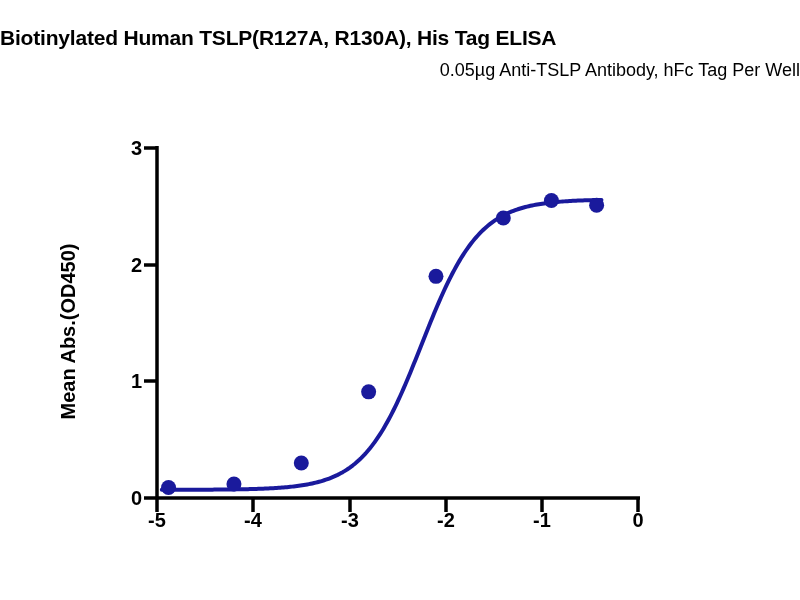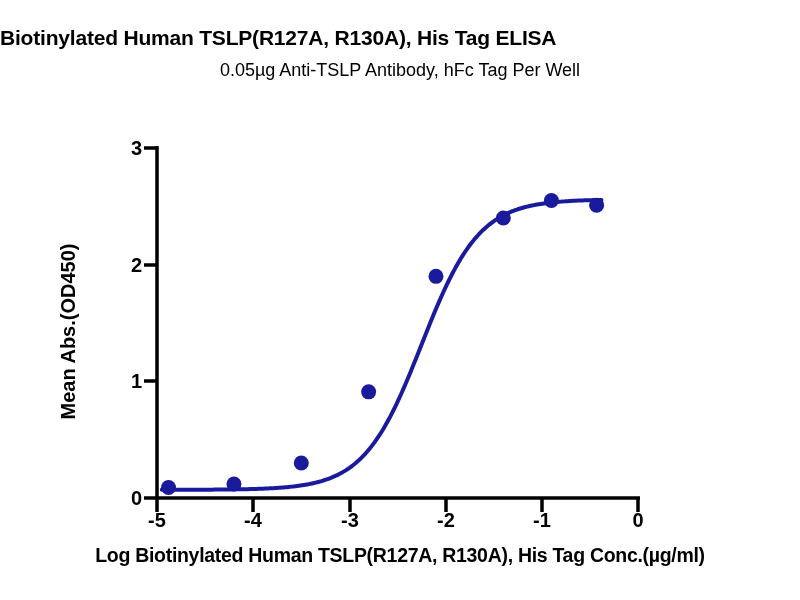--- a/index.html
+++ b/index.html
@@ -30,21 +30,21 @@
     font-size: 21px;
     font-weight: bold;
     letter-spacing: -0.2px;
     white-space: nowrap;
   }
   .subtitle {
     position: absolute;
     left: 0;
     top: 60px;
     width: 800px;
-    text-align: center;
+    text-align: right;
     font-size: 18px;
     font-weight: normal;
     white-space: nowrap;
   }
   .ylabel {
     position: absolute;
     left: -62px;
     top: 320px;
     width: 260px;
     text-align: center;
@@ -92,21 +92,20 @@
 </style>
 </head>
 <body>
 
 <div id="figure">
 
   <div class="title">Biotinylated Human TSLP(R127A, R130A), His Tag ELISA</div>
   <div class="subtitle">0.05µg Anti-TSLP Antibody, hFc Tag Per Well</div>
 
   <div class="ylabel">Mean Abs.(OD450)</div>
-  <div class="xlabel">Log Biotinylated Human TSLP(R127A, R130A), His Tag Conc.(µg/ml)</div>
 
   <div class="ytick-label" style="left:112px; top:498px;">0</div>
   <div class="ytick-label" style="left:112px; top:381px;">1</div>
   <div class="ytick-label" style="left:112px; top:265px;">2</div>
   <div class="ytick-label" style="left:112px; top:148px;">3</div>
 
   <div class="xtick-label" style="left:157px; top:509px;">-5</div>
   <div class="xtick-label" style="left:253px; top:509px;">-4</div>
   <div class="xtick-label" style="left:350px; top:509px;">-3</div>
   <div class="xtick-label" style="left:446px; top:509px;">-2</div>

